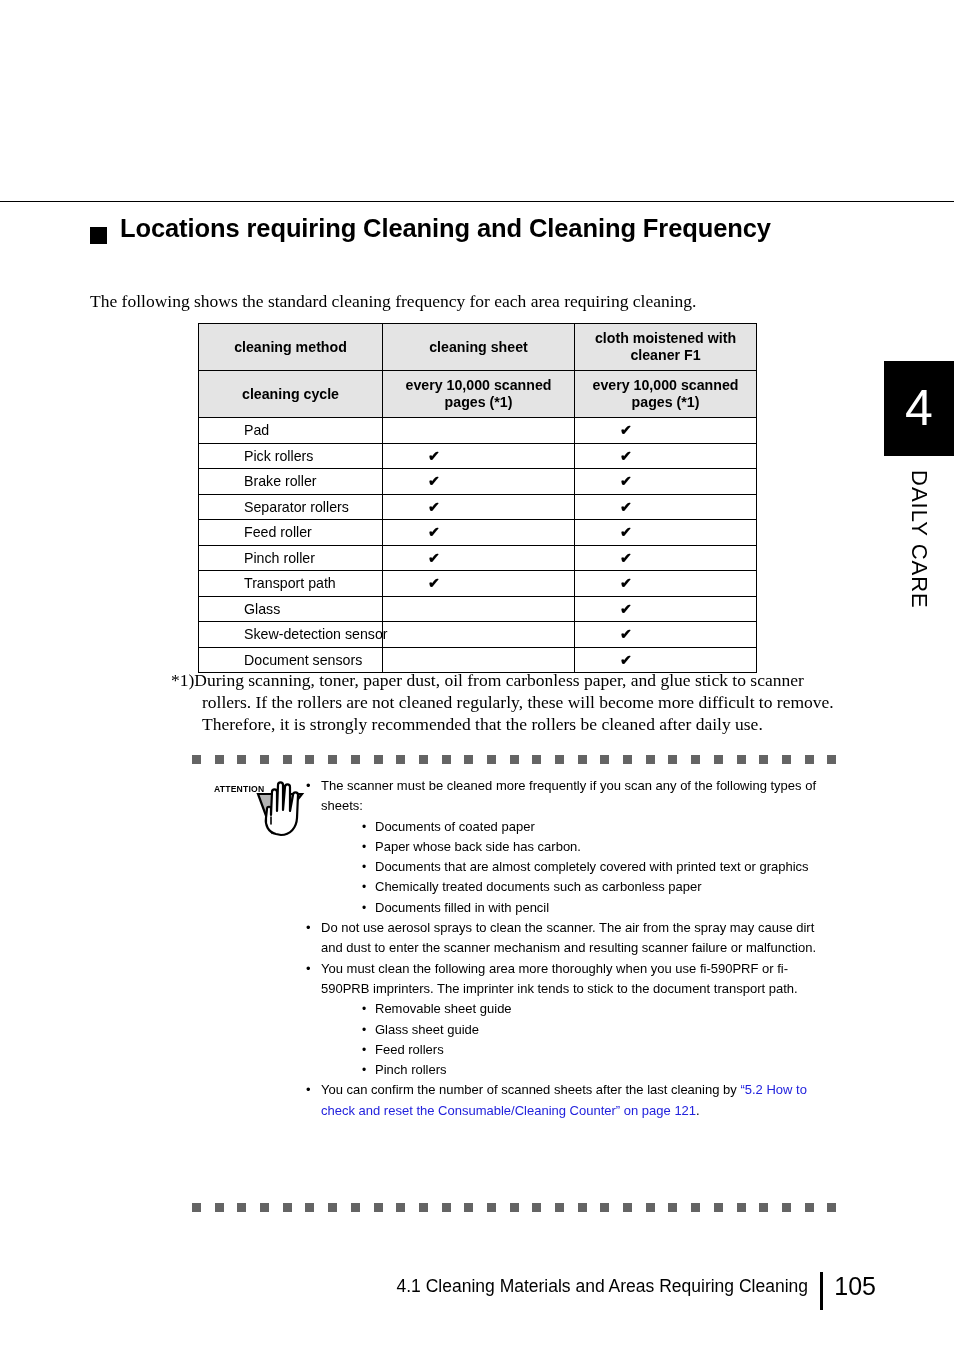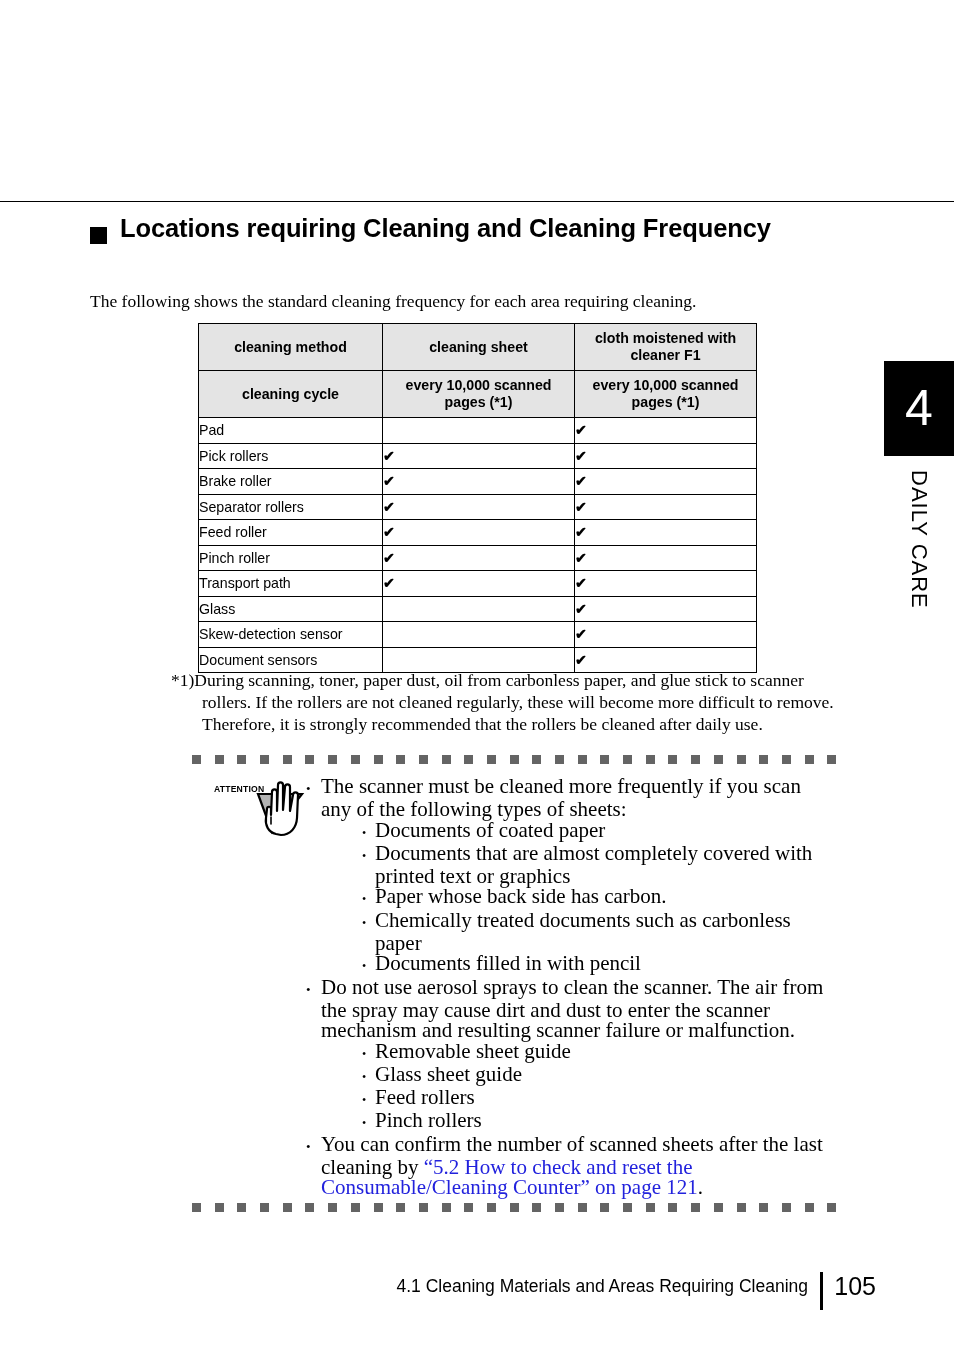--- a/index.html
+++ b/index.html
@@ -92,20 +92,21 @@
     font-weight: bold;
     text-align: center;
     line-height: 17px;
     padding: 6px 3px;
   }
   .hdr-1 td { height: 32px; }
   .hdr-2 td { height: 32px; }
 
   .body-row td {
     height: 24.5px;
+    padding-left: 45px;
   }
   .lbl {
     padding-left: 4px;
     text-align: left;
     white-space: nowrap;
   }
   .chk {
     text-align: left;
     padding-left: 23px;
     font-size: 17px;
@@ -171,22 +172,22 @@
     font-weight: bold;
     letter-spacing: 0.2px;
   }
 
   
   .attn-body {
     position: absolute;
     left: 306px;
     top: 776px;
     width: 528px;
-    font-family: Liberation Serif, serif;
-    font-size: 21px;
+    font-family: Liberation Sans, sans-serif;
+    font-size: 13px;
     line-height: 20.3px;
   }
   .lvl1 {
     padding-left: 15px;
     text-indent: -15px;
     margin: 0;
   }
   .lvl1::before {
     content: "\2022";
     display: inline-block;
@@ -445,25 +446,26 @@
       </g>
       <g stroke="#000" stroke-width="1.6" fill="none" stroke-linecap="round">
         <path d="M57,41 L57,48"></path>
       </g>
     </svg>
   </div>
 
   <div class="attn-body" id="attn-body">
       <p class="lvl1">The scanner must be cleaned more frequently if you scan any of the following types of sheets:</p>
       <p class="lvl2">Documents of coated paper</p>
+      <p class="lvl2">Paper whose back side has carbon.</p>
       <p class="lvl2">Documents that are almost completely covered with printed text or graphics</p>
-      <p class="lvl2">Paper whose back side has carbon.</p>
       <p class="lvl2">Chemically treated documents such as carbonless paper</p>
       <p class="lvl2">Documents filled in with pencil</p>
       <p class="lvl1">Do not use aerosol sprays to clean the scanner. The air from the spray may cause dirt and dust to enter the scanner mechanism and resulting scanner failure or malfunction.</p>
+      <p class="lvl1">You must clean the following area more thoroughly when you use fi-590PRF or fi-590PRB imprinters. The imprinter ink tends to stick to the document transport path.</p>
       <p class="lvl2">Removable sheet guide</p>
       <p class="lvl2">Glass sheet guide</p>
       <p class="lvl2">Feed rollers</p>
       <p class="lvl2">Pinch rollers</p>
       <p class="lvl1"><span>You can confirm the number of scanned sheets after the last cleaning by </span><span class="link" style="color: rgb(34, 34, 221);">“5.2 How to check and reset the Consumable/Cleaning Counter” on page 121</span><span>.</span></p>
     </div>
 
   <div class="tab-box">
     <span class="tab-num">4</span>
   </div>

